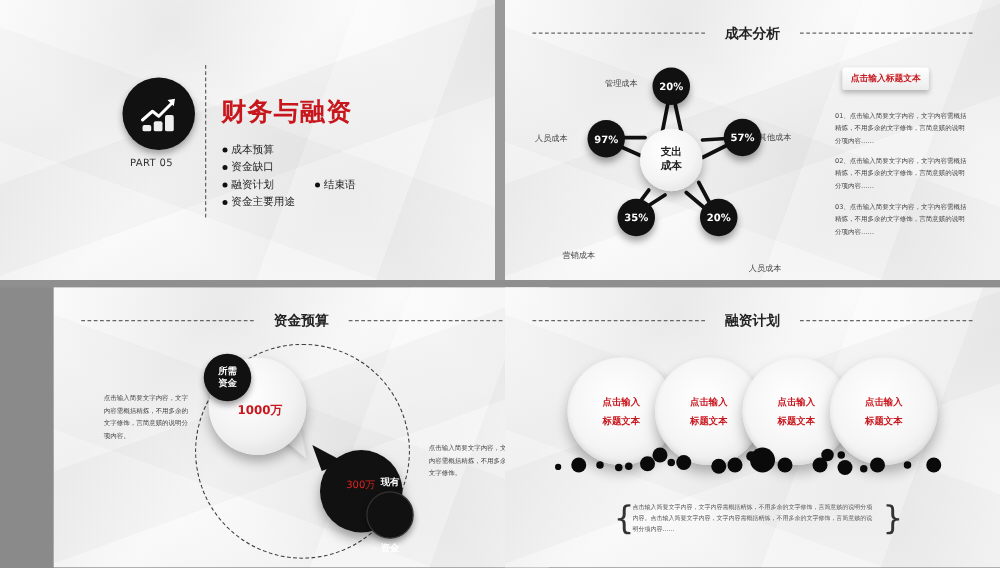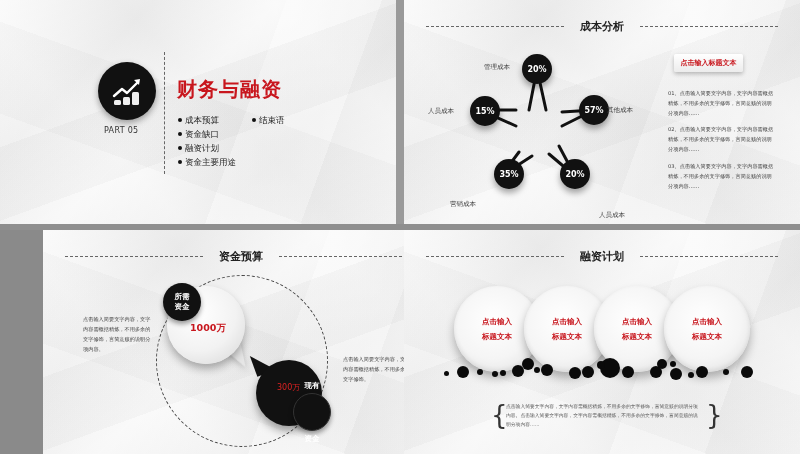--- a/index.html
+++ b/index.html
@@ -37,21 +37,21 @@
 
   
   .s1-icon-circle { position: absolute; left: 98px; top: 62px; width: 58px; height: 58px; border-radius: 50%; background: #111; box-shadow: 0 3px 6px rgba(0,0,0,0.35); }
   .s1-part { position: absolute; left: 104px; top: 126px; font-size: 8px; color: #333; letter-spacing: 0.3px; }
   .s1-vline { position: absolute; left: 164px; top: 52px; height: 122px; border-left: 1px dashed #666; }
   .s1-title { position: absolute; left: 177px; top: 76px; font-size: 20px; font-weight: bold; color: #c8161d; letter-spacing: 1px; }
   .s1-list { position: absolute; left: 178px; top: 113px; }
   .s1-list .it { font-size: 8.5px; color: #222; height: 14px; line-height: 14px; display: flex; align-items: center; }
   .s1-list .it::before { content: ""; width: 4px; height: 4px; border-radius: 50%; background: #111; margin-right: 3px; }
   .s1-list2 { position: absolute; left: 252px; top: 113px; }
-  .s1-list2 .it { font-size: 8.5px; color: #222; height: 14px; line-height: 14px; display: flex; align-items: center; }
+  .s1-list2 .it { font-size: 8.5px; color: #222; height: 14px; line-height: 14px; display: flex; align-items: center; margin-top: 28px; }
   .s1-list2 .it::before { content: ""; width: 4px; height: 4px; border-radius: 50%; background: #111; margin-right: 3px; }
 
   
   .star-svg { position: absolute; left: 60px; top: 48px; }
   .node { position: absolute; width: 30px; height: 30px; border-radius: 50%; background: #111; color: #fff; font-size: 8px; font-weight: bold; display: flex; align-items: center; justify-content: center; box-shadow: 0 4px 6px rgba(0,0,0,0.35); }
   .center-node { position: absolute; left: 108px; top: 103px; width: 50px; height: 50px; border-radius: 50%; background: radial-gradient(circle at 40% 35%, #ffffff 0%, #f4f4f4 55%, #d9d9d9 100%); box-shadow: 0 4px 8px rgba(0,0,0,0.3); display: flex; flex-direction: column; align-items: center; justify-content: center; font-size: 8.5px; font-weight: bold; color: #222; line-height: 11px; }
   .nlabel { position: absolute; font-size: 6.5px; color: #444; white-space: nowrap; }
   .s2-btn { position: absolute; left: 270px; top: 54px; width: 69px; height: 18px; background: linear-gradient(#fff, #ececec); box-shadow: 0 2px 4px rgba(0,0,0,0.25); border-radius: 2px; font-size: 7px; font-weight: bold; color: #c8161d; display: flex; align-items: center; justify-content: center; }
   .s2-para { position: absolute; left: 264px; width: 108px; font-size: 5.2px; line-height: 10px; color: #444; }
 
@@ -132,23 +132,27 @@
 
   <div class="node" style="left:175px;top:95px;">57%</div>
   <div class="nlabel" style="left:203px;top:106px;font-family:Liberation Mono, monospace;">其他成本</div>
 
   <div class="node" style="left:156px;top:159px;">20%</div>
   <div class="nlabel" style="left:195px;top:170px;margin-top:41px;">人员成本</div>
 
   <div class="node" style="left:90px;top:159px;">35%</div>
   <div class="nlabel" style="left:46px;top:168px;margin-top:32px;">营销成本</div>
 
-  <div class="node" style="left:66px;top:96px;">15%</div>
+  <div class="node" style="left:66px;top:96px;">97%</div>
   <div class="nlabel" style="left:24px;top:107px;">人员成本</div>
 
+  <div class="center-node">
+    <span>支出</span>
+    <span>成本</span>
+  </div>
 
   <div class="s2-btn">点击输入标题文本</div>
   <div class="s2-para" style="top:88px;">01、点击输入简要文字内容，文字内容需概括精炼，不用多余的文字修饰，言简意赅的说明分项内容……</div>
   <div class="s2-para" style="top:124px;">02、点击输入简要文字内容，文字内容需概括精炼，不用多余的文字修饰，言简意赅的说明分项内容……</div>
   <div class="s2-para" style="top:161px;">03、点击输入简要文字内容，文字内容需概括精炼，不用多余的文字修饰，言简意赅的说明分项内容……</div>
 </div>
 
 <div class="slide" id="s3">
   <div class="sec-head">
     <div class="dots"></div>

